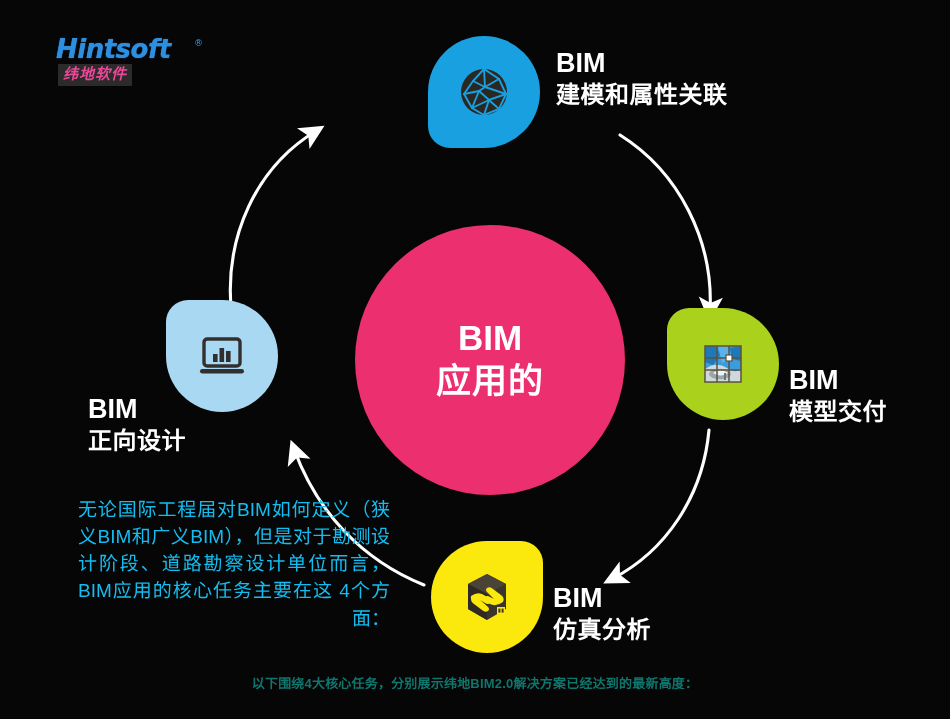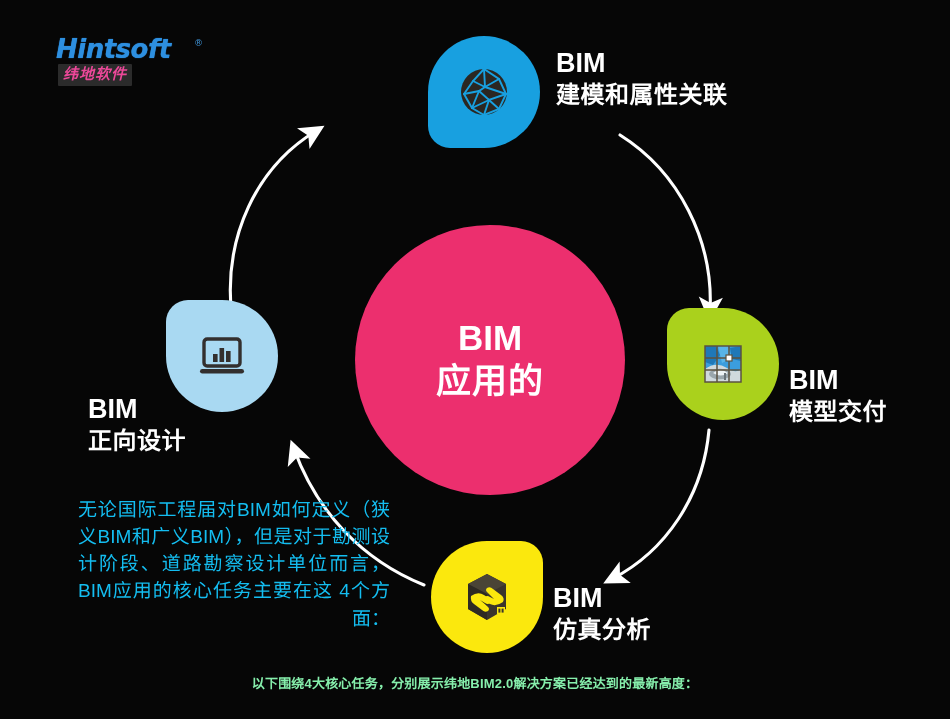--- a/index.html
+++ b/index.html
@@ -169,21 +169,21 @@
     letter-spacing: 0px;
   }
 
   
   .footer {
     position: absolute;
     left: 0;
     top: 673px;
     width: 950px;
     text-align: center;
-    color: #86efac;
+    color: #0f766e;
     font-size: 13px;
     font-weight: bold;
     letter-spacing: 0.2px;
   }
 </style>
 </head>
 <body>
 
 <div id="slide">
 

